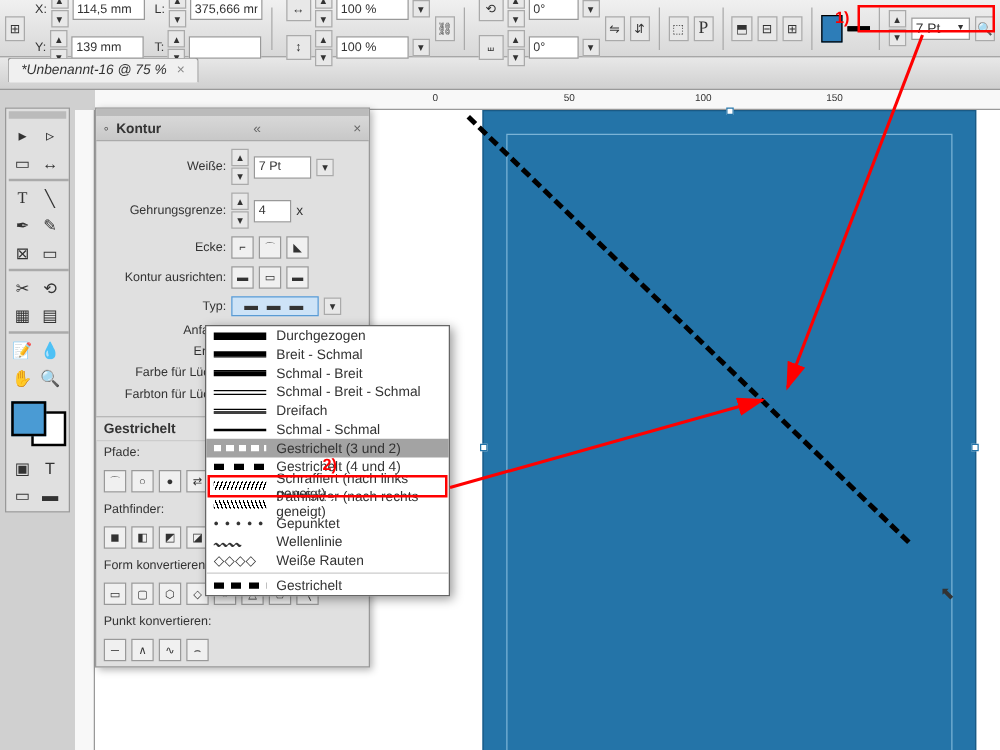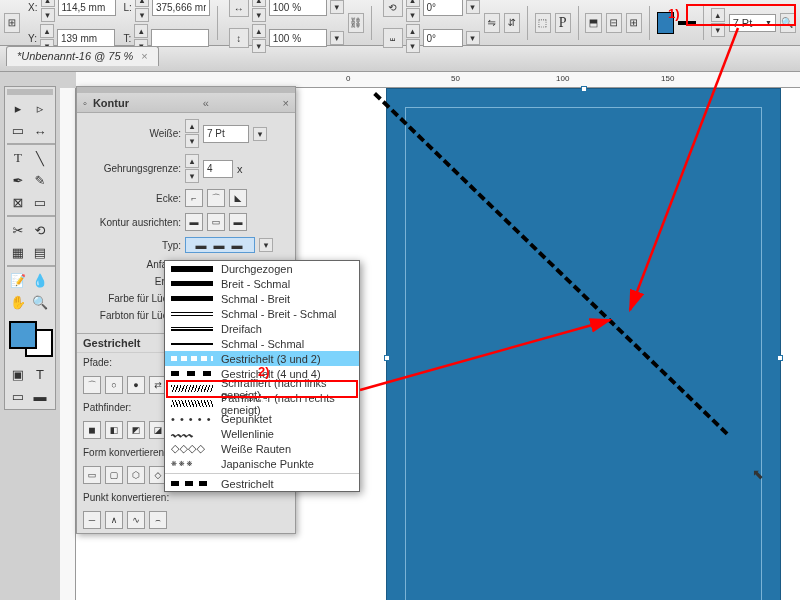--- a/index.html
+++ b/index.html
@@ -43,21 +43,21 @@
 .panel-hd{background:linear-gradient(#d8d8d8,#c8c8c8);height:20px;border-bottom:1px solid #aaa;display:flex;align-items:center;padding:0 6px;font-size:10px;font-weight:bold;gap:6px}
 .panel-hd .x{margin-left:auto;font-weight:normal;color:#666}
 .panel-body{padding:6px 8px}
 .prow{display:flex;align-items:center;margin-bottom:6px;gap:4px}
 .prow .plbl{width:96px;text-align:right;font-size:10px}
 .pinput{width:46px;height:18px;border:1px solid #999;background:#fff;padding:0 3px;font-size:10px}
 .btn-sq{width:18px;height:18px;border:1px solid #999;background:#f0f0f0;display:inline-flex;align-items:center;justify-content:center;font-size:9px;cursor:pointer}
 .stroke-pv{width:70px;height:16px;border:1px solid #999;background:#fff;display:flex;align-items:center;justify-content:center}
 .dropdown{position:absolute;left:164px;top:260px;width:196px;background:#fff;border:1px solid #666;box-shadow:2px 2px 8px rgba(0,0,0,0.4);z-index:80}
 .dropdown .dr{height:15px;display:flex;align-items:center;padding:0 6px;gap:8px;font-size:10px;cursor:pointer}
-.dropdown .dr.sel{background:#7dd3fc;color:#fff}
+.dropdown .dr.sel{background:#a3a3a3;color:#fff}
 .dropdown .dprev{width:42px;height:8px;flex-shrink:0;display:flex;align-items:center}
 .pathfinder{border-top:1px solid #aaa}
 .pf-hd{background:#e0e0e0;padding:3px 6px;font-size:10px;font-weight:bold;border-bottom:1px solid #ccc}
 .pf-row{padding:4px 6px;display:flex;align-items:center;gap:4px}
 .pf-row .plbl2{font-size:10px;min-width:88px}
 .cursor{position:absolute;font-size:14px;z-index:90}
 </style>
 </head>
 <body>
 
@@ -399,24 +399,20 @@
       <span>Gepunktet</span>
     </div>
   <div class="dr">
       <span class="dprev">〰〰</span>
       <span>Wellenlinie</span>
     </div>
   <div class="dr">
       <span class="dprev">◇◇◇◇</span>
       <span>Weiße Rauten</span>
     </div>
-  <div class="dr">
-      <span class="dprev" style="font-size:7px">❋ ❋ ❋</span>
-      <span>Japanische Punkte</span>
-    </div>
   <div style="border-top:1px solid #ccc;margin:2px 0"></div>
   <div class="dr">
       <span class="dprev">
         <span style="width:100%;height:5px;background:repeating-linear-gradient(90deg,#000 0 8px,transparent 8px 14px)"></span>
       </span>
       <span>Gestrichelt</span>
     </div>
 </div>
 
 <div class="red1" style="left:686px;top:4px;width:110px;height:22px"></div>

